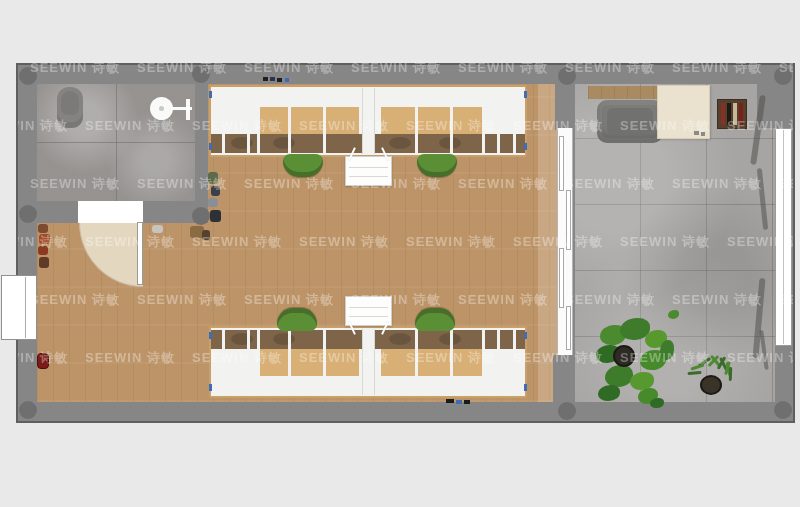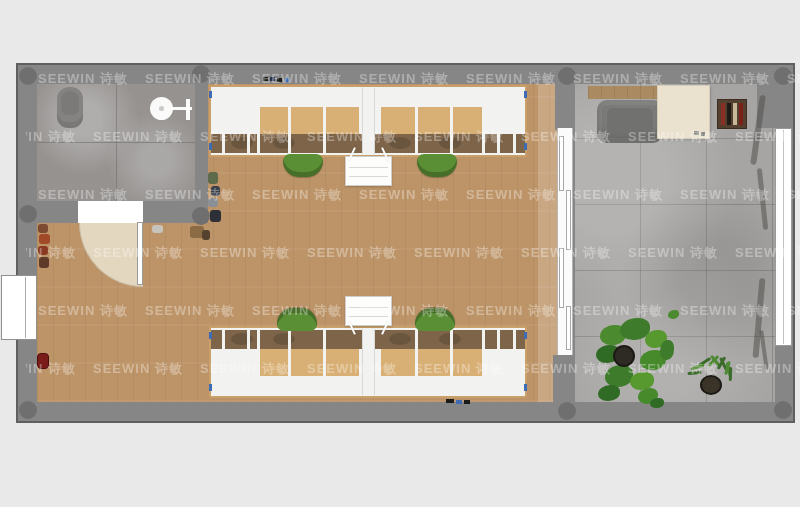--- a/index.html
+++ b/index.html
@@ -83,21 +83,21 @@
   .shelf{left:717px;top:99px;width:30px;height:30px;background:var(--shelf);border:1px solid #3c2d20;box-sizing:border-box;}
   .shelf i{position:absolute;top:3px;bottom:3px;width:4px;}
   .streak{position:absolute;background:#4b4a46;opacity:.5;border-radius:3px;}
   .pot{position:absolute;border-radius:50%;background:#2e2a24;border:2px solid #1d1a15;box-sizing:border-box;}
   .leaf{position:absolute;border-radius:60% 40% 55% 45%;}
   .blade{position:absolute;width:3px;height:14px;border-radius:2px;}
   .blob{position:absolute;border-radius:3px;}
   .extinguisher{left:37px;top:353px;width:12px;height:16px;background:var(--ext-red);border-radius:4px;border:1px solid #4d0f0d;box-sizing:border-box;}
   .wall-mark{position:absolute;height:4px;background:#1f1f1f;}
   
-  .wm-layer{left:18px;top:65px;width:775px;height:356px;overflow:hidden;pointer-events:none;margin-left:8px;}
+  .wm-layer{left:18px;top:54px;width:775px;height:356px;overflow:hidden;pointer-events:none;}
   .wm{position:absolute;color:var(--wm);font-size:13px;font-weight:bold;letter-spacing:1px;white-space:nowrap;}
 </style>
 </head>
 <body>
 
 <div class="plan">
 
   <div class="abs outer-wall"></div>
 
   <div class="abs wood-floor"></div>

